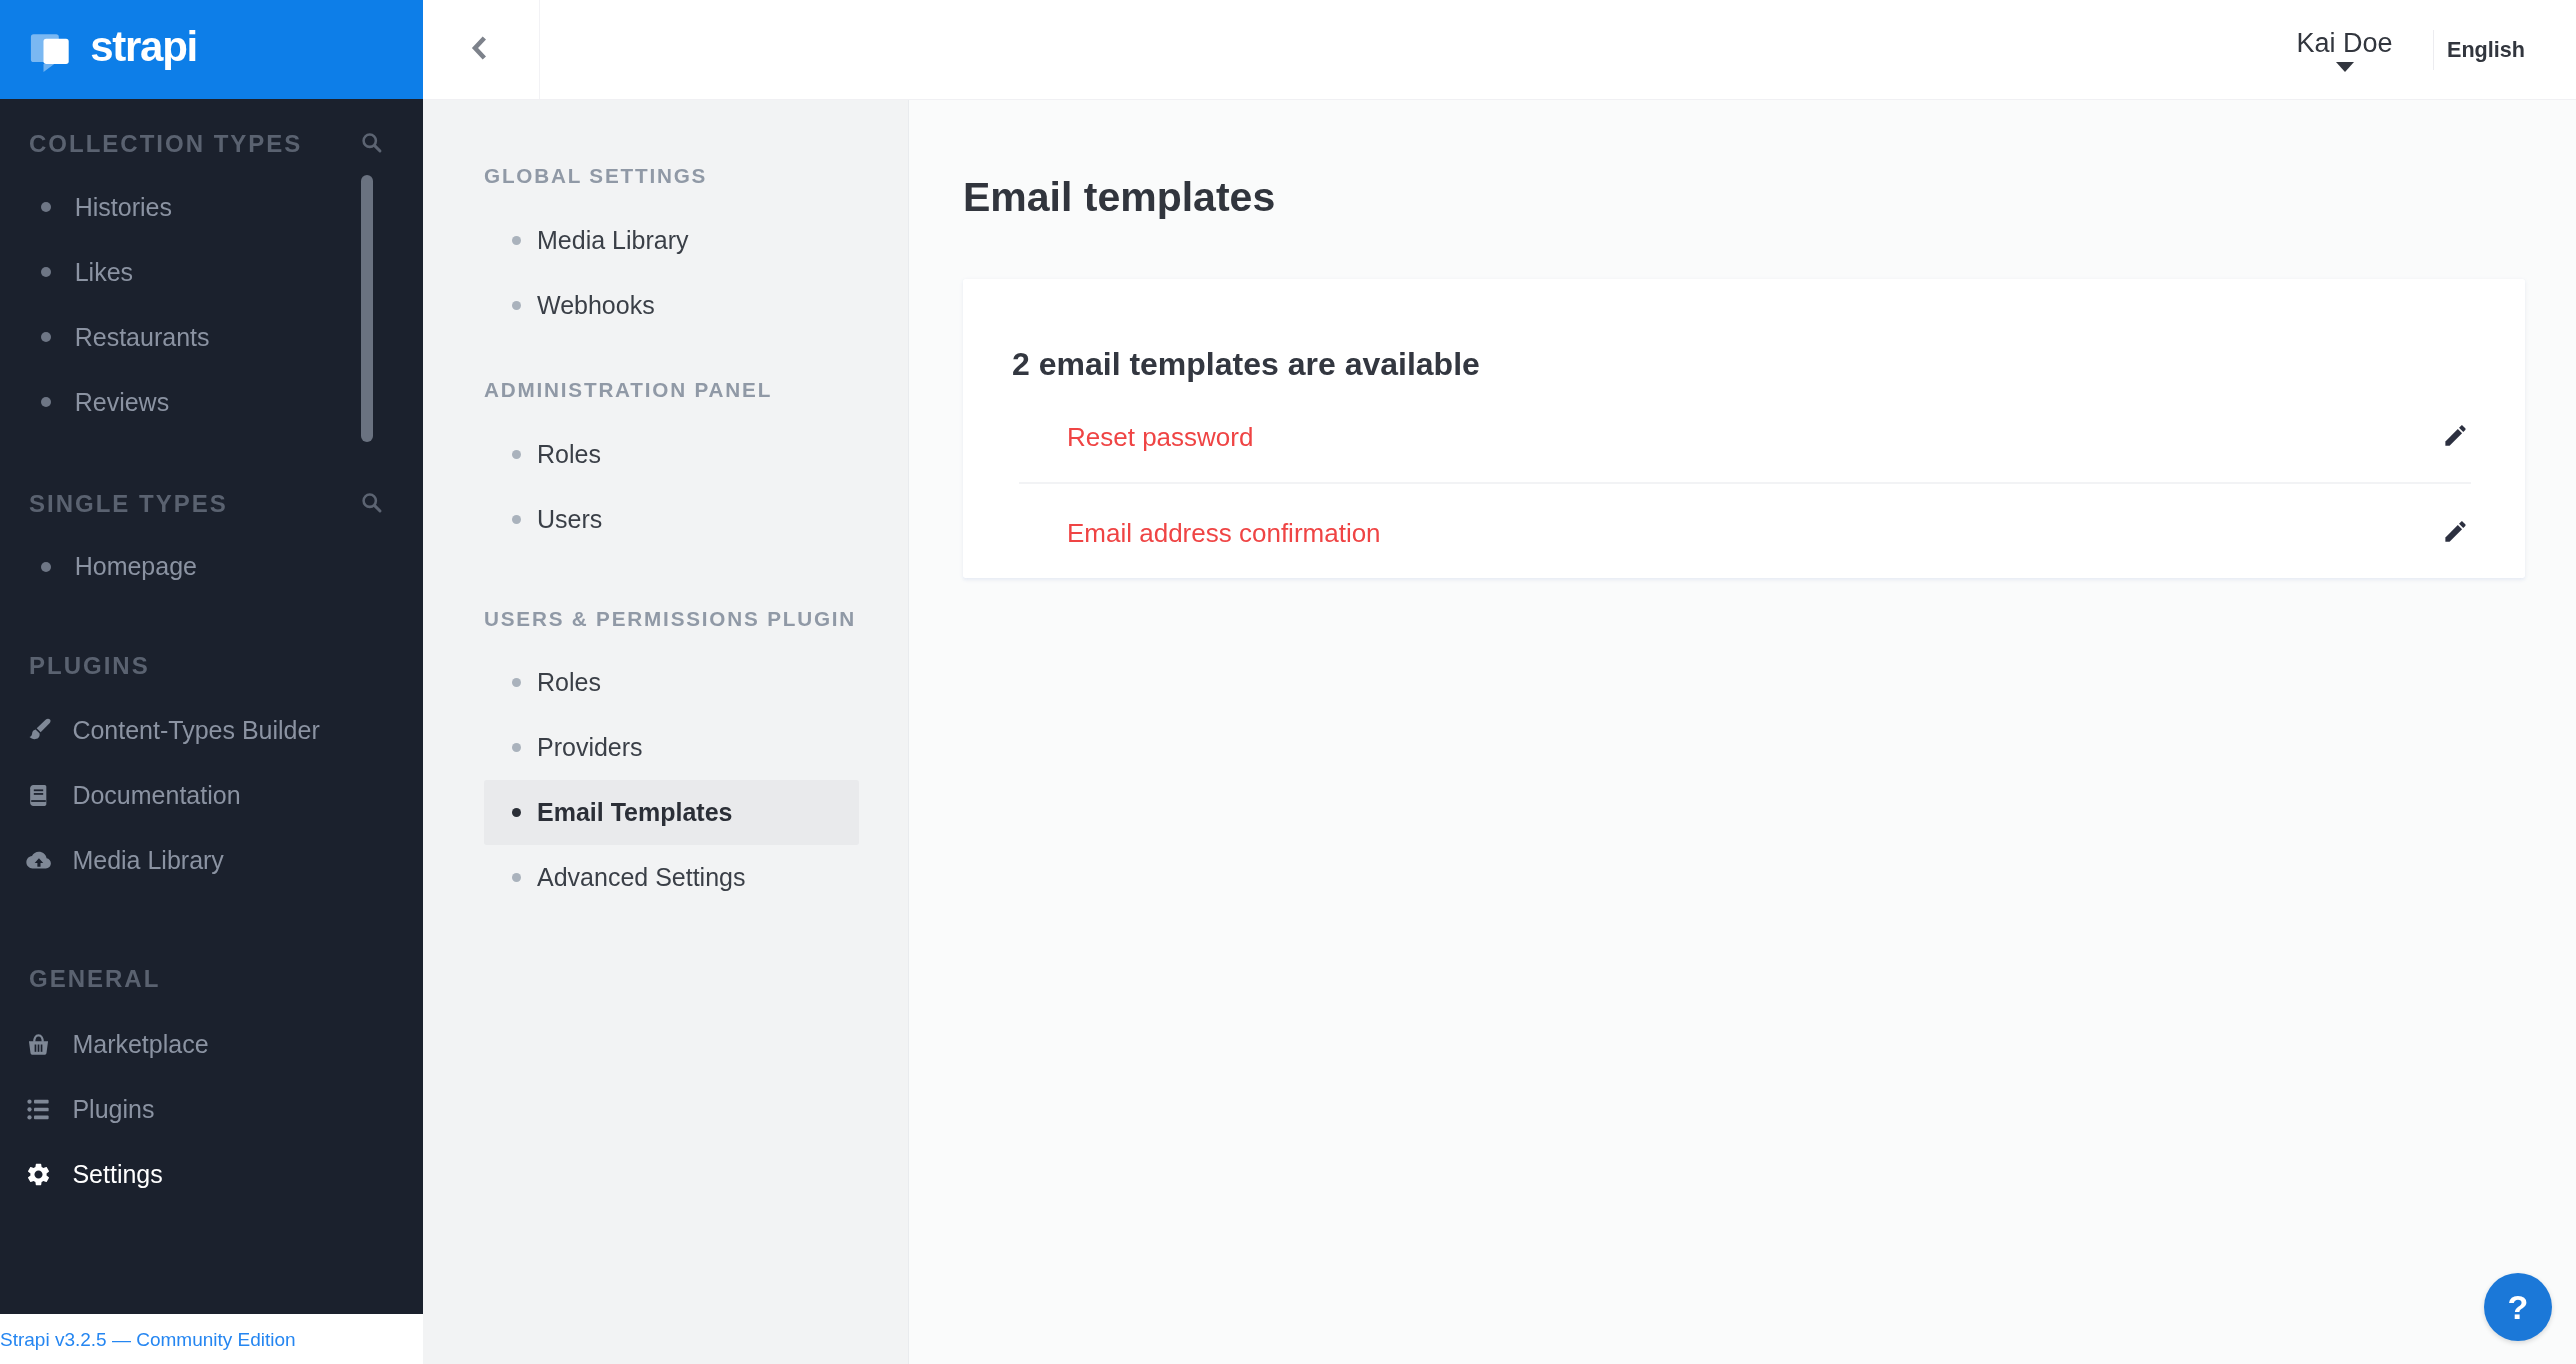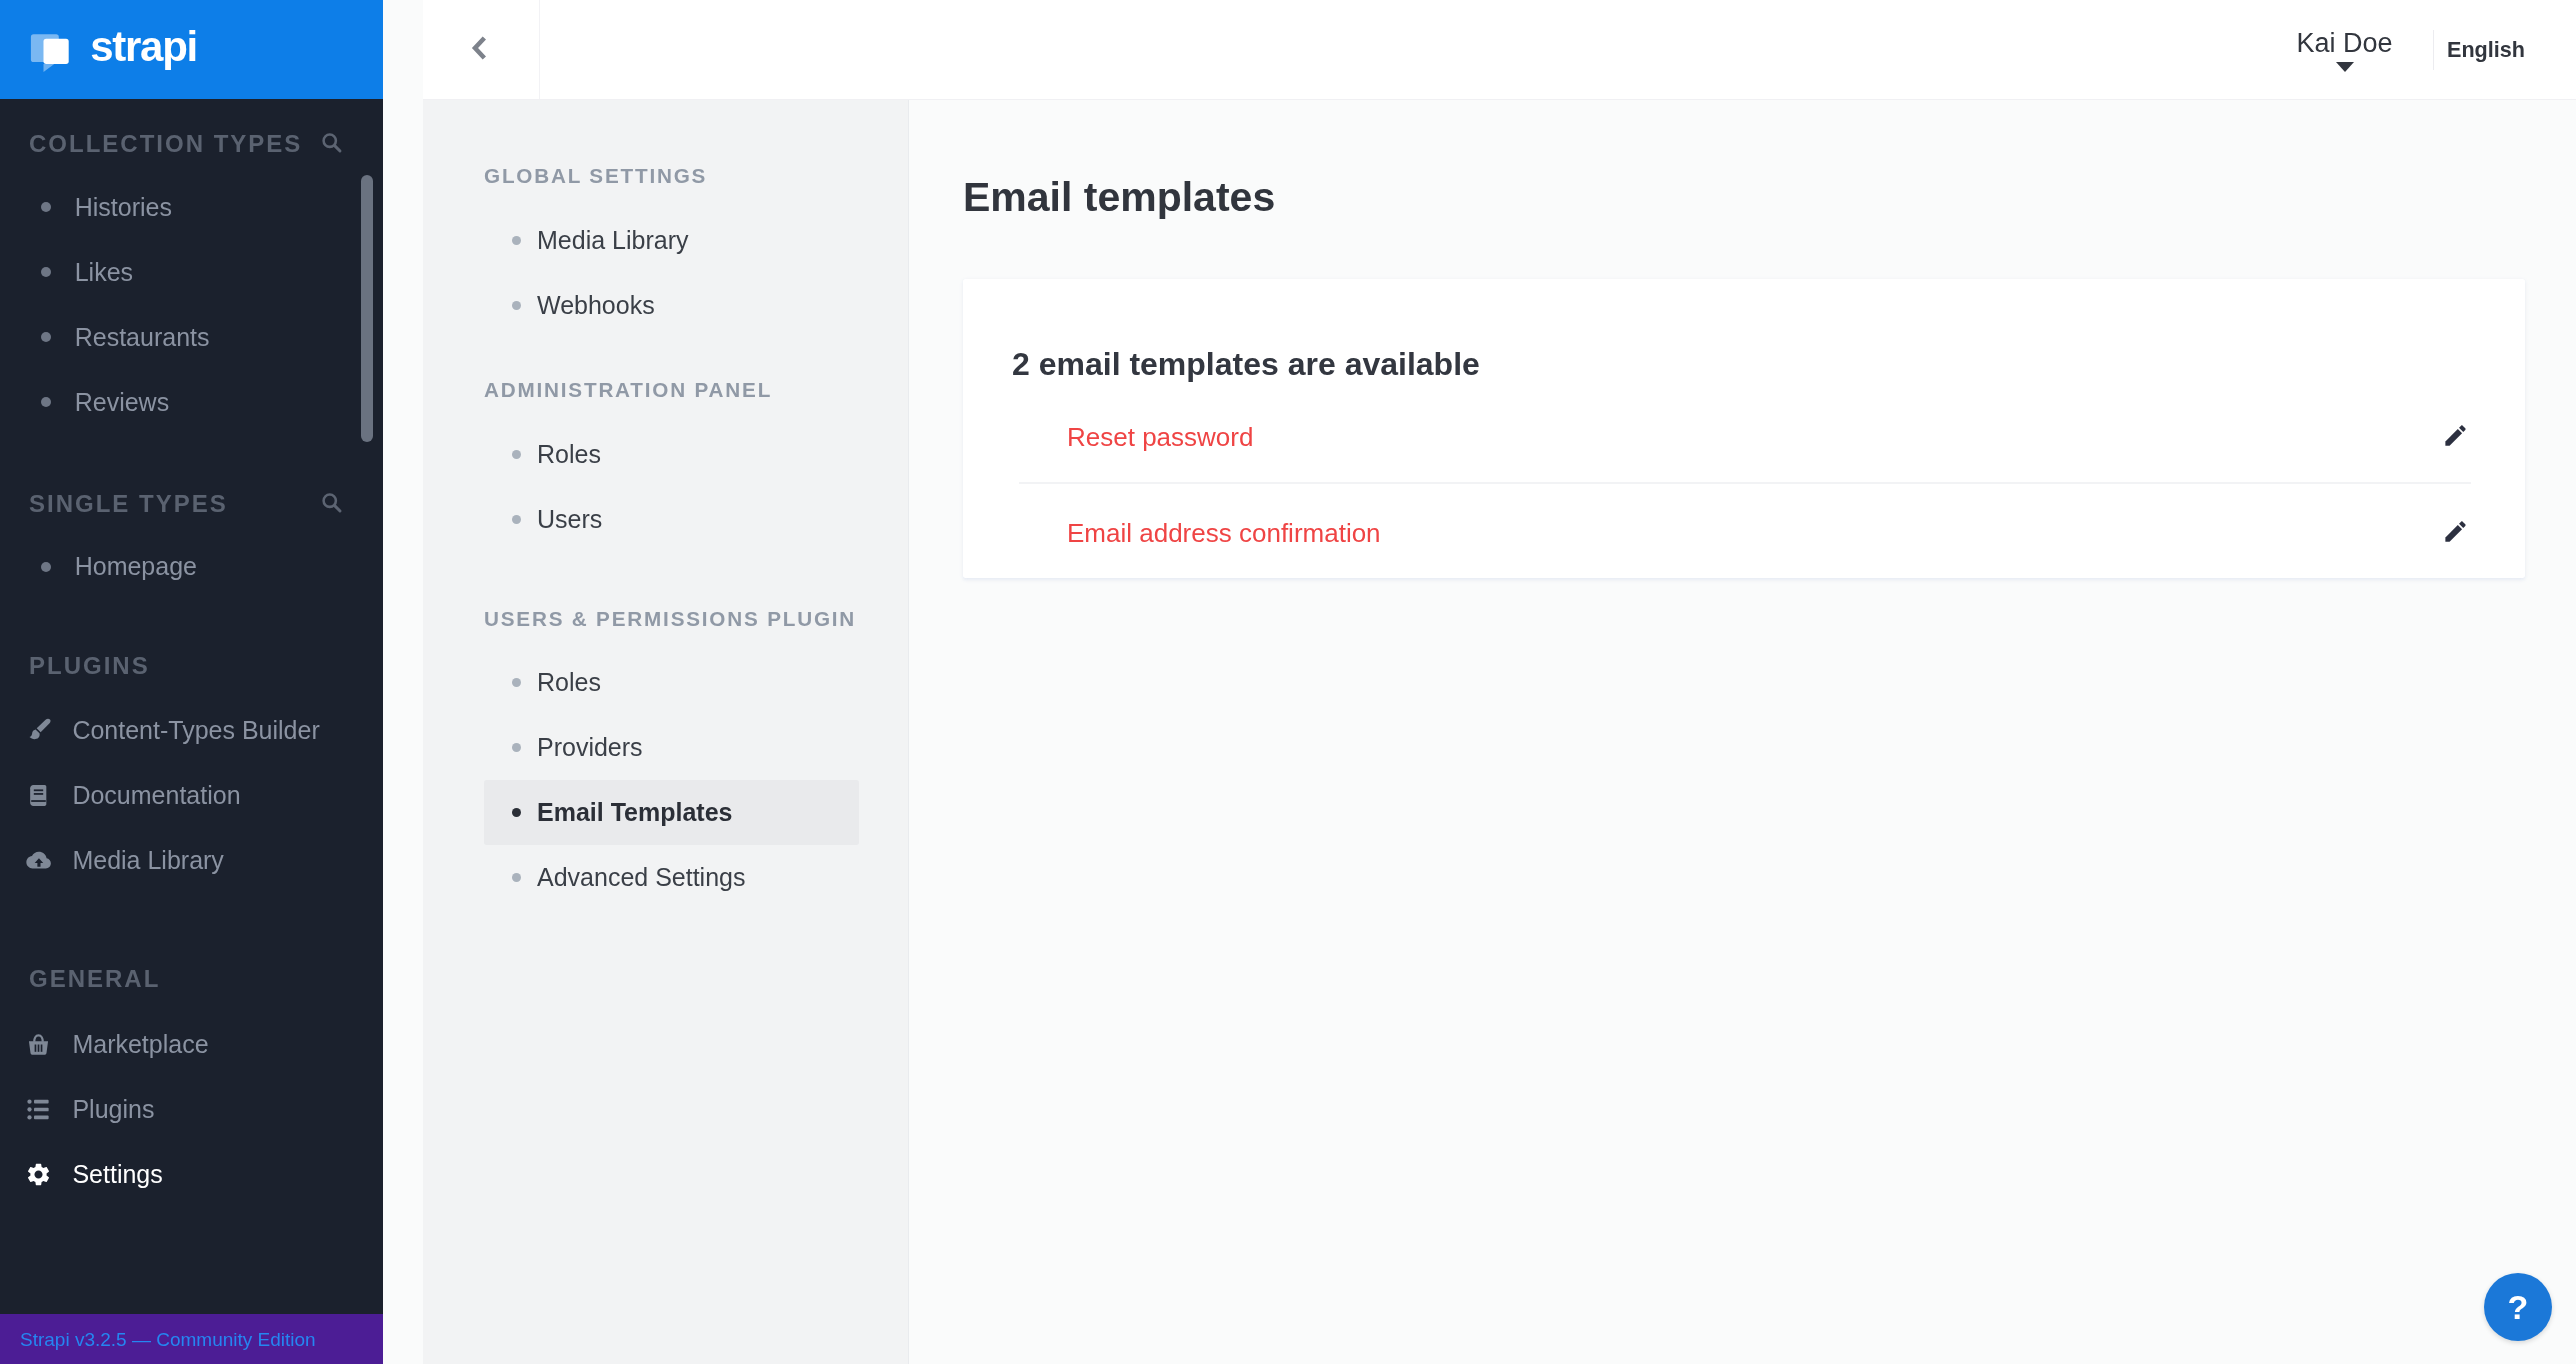--- a/index.html
+++ b/index.html
@@ -1,37 +1,37 @@
 <!DOCTYPE html>
 <html style="font-size:14.4px"><head>
 <meta charset="utf-8">
 <style>
   html,body{margin:0;padding:0;}
   body{font-family:"Liberation Sans",sans-serif;background:#fafbfb;}
   .stage{position:relative;width:2576px;height:1365px;overflow:hidden;background:#fafbfb;}
 
   
-  .sidebar{position:absolute;left:0;top:0;bottom:0;width:383px;background:#1b212d;z-index:5;border-radius:15px;}
+  .sidebar{position:absolute;left:0;top:0;bottom:0;width:423px;background:#1b212d;z-index:5;border-radius:15px;}
   .logo-bar{height:99px;background:#0d7ee8;display:flex;align-items:center;padding-left:30px;cursor:pointer;}
   .logo-mark{width:45px;height:45px;margin-right:15.3px;}
   .logo-text{color:#ffffff;font-size:42px;font-weight:700;letter-spacing:-1.3px;line-height:1;padding-bottom:5.4px;}
   .side-nav{position:relative;padding-top:34px;}
   .side-header{position:relative;height:21.6px;line-height:21.6px;padding-left:29px;color:#5a6270;
     font-size:24px;font-weight:700;letter-spacing:2px;margin-bottom:20px;}
   .side-search{position:absolute;right:40px;top:-1.8px;color:#5c6472;cursor:pointer;}
   .side-item{height:65px;display:flex;align-items:center;padding-left:29px;color:#8b93a2;font-size:25px;cursor:pointer;}
   .side-item .bullet{width:10px;height:10px;border-radius:50%;background:#6e7685;margin-left:11.7px;margin-right:24px;flex:none;}
   .side-item .itm-icon{width:27px;height:27px;margin-left:-3.6px;margin-right:20px;flex:none;color:#7f8896;display:flex;align-items:center;justify-content:center;}
   .side-item.active{color:#ffffff;}
   .side-item.active .itm-icon{color:#ffffff;}
   .gap-s2{margin-top:58px;}
   .gap-s3{margin-top:56px;margin-bottom:21.6px;}
   .gap-s4{margin-top:75px;margin-bottom:21.6px;}
   .scroll-thumb{position:absolute;left:361px;top:175px;width:11.7px;height:267px;border-radius:6.3px;background:#6a7280;cursor:grab;}
-  .sidebar-footer{position:absolute;left:0;right:0;bottom:0;height:51px;background:#4c1d95;display:flex;align-items:center;padding-left:20px;}
+  .sidebar-footer{position:absolute;left:0;right:0;bottom:0;height:51px;background:#ffffff;display:flex;align-items:center;}
   .version-link{color:#2586f1;font-size:19px;cursor:pointer;text-decoration:none;}
 
   
   .topbar{position:absolute;left:423px;right:0;top:0;height:99px;background:#ffffff;border-bottom:0.9px solid #f0f0f3;z-index:4;display:flex;align-items:center;}
   .back-btn{width:116px;height:100%;border-right:0.9px solid #f2f2f5;display:flex;align-items:center;justify-content:center;cursor:pointer;color:#7d828b;flex:none;}
   .topbar-right{margin-left:auto;display:flex;align-items:center;padding-right:51px;}
   .user-menu{display:flex;align-items:center;gap:3px;cursor:pointer;flex-direction:column;}
   .user-name{color:#32363e;font-size:27px;}
   .caret-down{width:0;height:0;border-left:9px solid transparent;border-right:9px solid transparent;border-top:10.8px solid #32363f;}
   .tb-divider{width:0.9px;height:40px;background:#ececf0;margin:0 13.5px 0 40px;}

